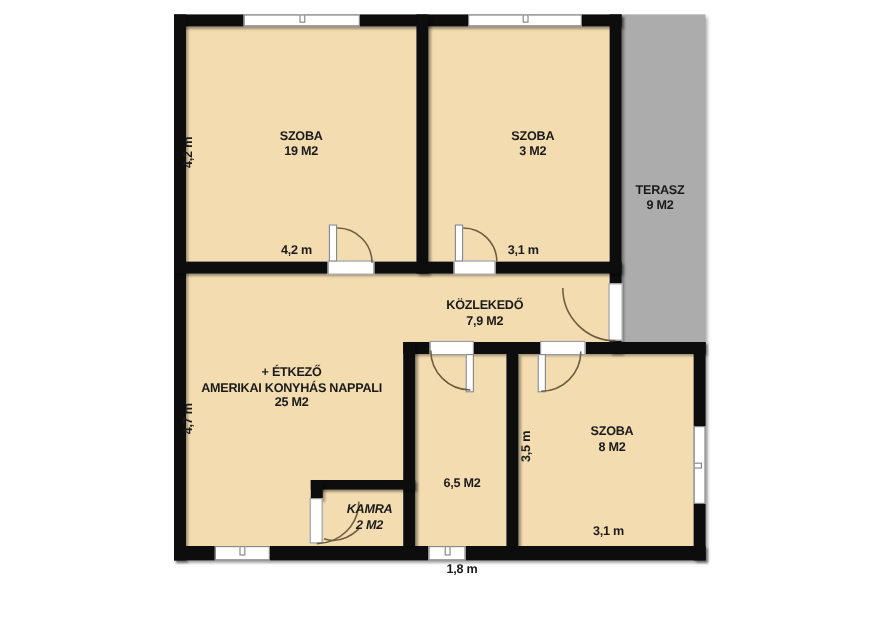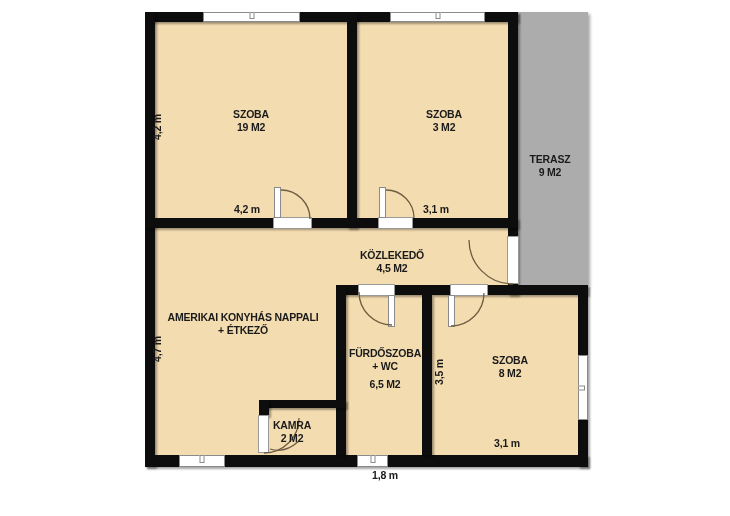--- a/index.html
+++ b/index.html
@@ -87,36 +87,33 @@
     <div>19 M2</div>
   </div>
   <div class="label" style="left:444px;top:120px;">
     <div>SZOBA</div>
     <div>3 M2</div>
   </div>
   <div class="label" style="left:550px;top:165px;">
     <div>TERASZ</div>
     <div>9 M2</div>
   </div>
-  <div class="label" style="left:392px;top:261px;">
+  <div class="label" style="left:404px;top:261px;">
     <div>KÖZLEKEDŐ</div>
-    <div>4,5 M2</div>
+    <div>7,9 M2</div>
   </div>
   <div class="label" style="left:243px;top:323px;">
+    <div>+ ÉTKEZŐ</div>
     <div>AMERIKAI KONYHÁS NAPPALI</div>
-    <div>+ ÉTKEZŐ</div>
+    <div>25 M2</div>
   </div>
-  <div class="label" style="left:385px;top:359px;">
-    <div>FÜRDŐSZOBA</div>
-    <div>+ WC</div>
-  </div>
-  <div class="label" style="left:385px;top:384px;text-align:right;">
+  <div class="label" style="left:385px;top:403px;text-align:right;">
     <div>6,5 M2</div>
   </div>
-  <div class="label" style="left:292px;top:431px;">
+  <div class="label" style="left:308px;top:431px;font-style:italic;">
     <div>KAMRA</div>
     <div>2 M2</div>
   </div>
   <div class="label" style="left:510px;top:366px;">
     <div>SZOBA</div>
     <div>8 M2</div>
   </div>
 
   <div class="label vert" style="left:157px;top:127px;">4,2 m</div>
   <div class="label" style="left:247px;top:209px;">4,2 m</div>

